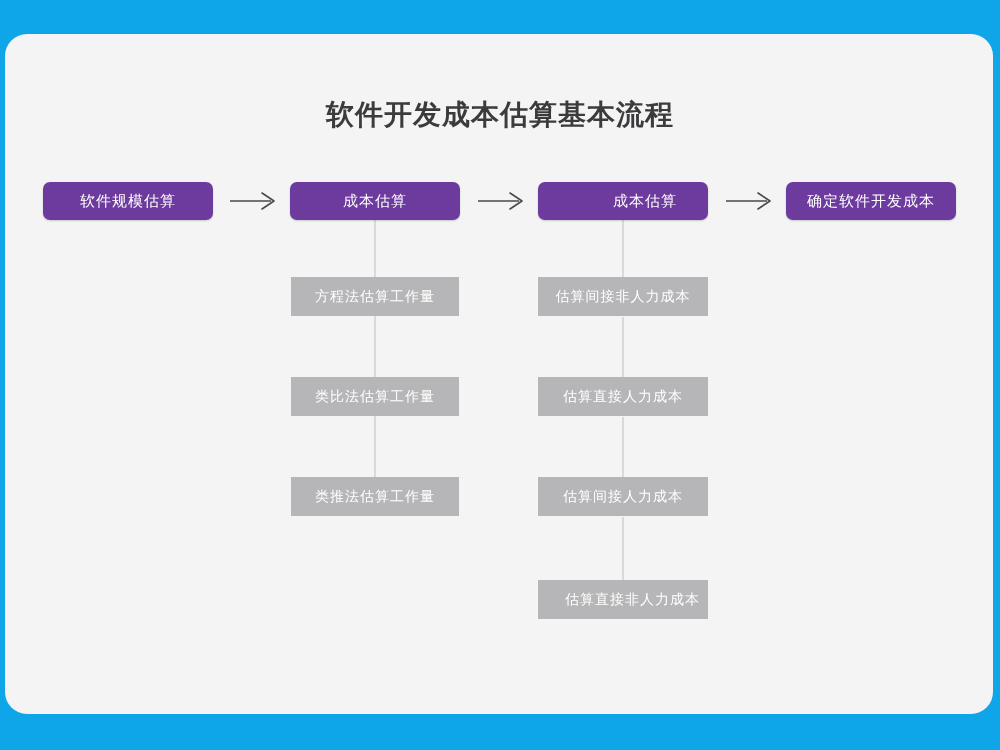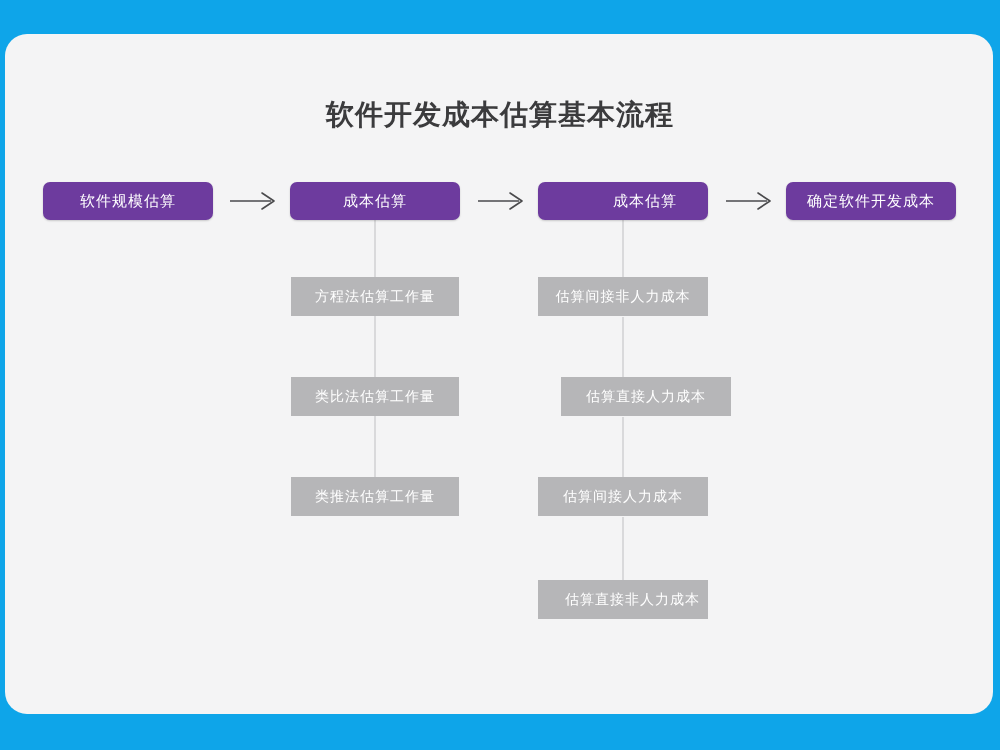--- a/index.html
+++ b/index.html
@@ -144,19 +144,19 @@
   <div class="stage" style="left:786px; top:182px; width:170px;">确定软件开发成本</div>
 
   <div class="substep" style="left:291px; top:277px; width:168px;">方程法估算工作量</div>
 
   <div class="substep" style="left:291px; top:377px; width:168px;">类比法估算工作量</div>
 
   <div class="substep" style="left:291px; top:477px; width:168px;">类推法估算工作量</div>
 
   <div class="substep" style="left:538px; top:277px; width:170px;">估算间接非人力成本</div>
 
-  <div class="substep" style="left:561px; top:377px; width:170px;">估算直接人力成本</div>
+  <div class="substep" style="left:538px; top:377px; width:170px;">估算直接人力成本</div>
 
   <div class="substep" style="left:538px; top:477px; width:170px;">估算间接人力成本</div>
 
   <div class="substep" style="left:538px; top:580px; width:170px;padding-left:19px;">估算直接非人力成本</div>
 
 </div>
 
 </body></html>

